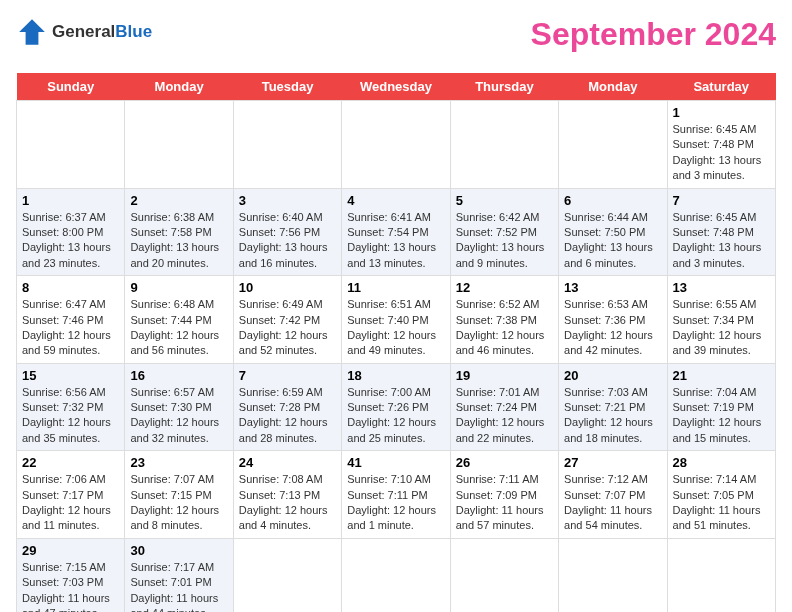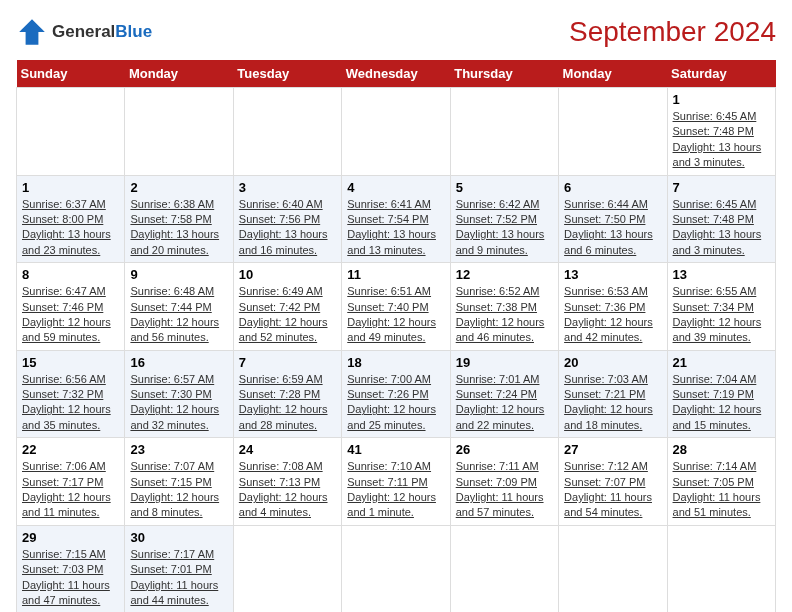--- a/index.html
+++ b/index.html
@@ -7,53 +7,53 @@
       font-family: Arial, sans-serif;
       background: #fff;
       width: 792px;
       min-height: 612px;
       padding: 16px;
     }
     .header {
       display: flex;
       justify-content: space-between;
       align-items: flex-start;
-      margin-bottom: 12px;
+      margin-bottom: 20px;
     }
     .logo {
       display: flex;
       align-items: center;
       gap: 4px;
     }
     .logo-icon {
       width: 32px;
       height: 32px;
     }
     .title-block {
       text-align: right;
     }
     .month-title {
-      font-size: 28px;
-      font-weight: normal;
-      color: #b91c1c;
+      font-size: 32px;
+      font-weight: bold;
+      color: #ec4899;
     }
     .location {
       font-size: 14px;
       color: #555;
     }
     table {
       width: 100%;
       border-collapse: collapse;
       font-size: 11px;
     }
     th {
-      background: #b91c1c;
+      background: #ef4444;
       color: #fff;
       padding: 6px 4px;
-      text-align: left;
+      text-align: center;
       font-size: 13px;
       font-weight: bold;
     }
     td {
       vertical-align: top;
       padding: 4px 5px;
       border: 1px solid #ddd;
       min-height: 80px;
       width: 14.28%;
     }
@@ -65,21 +65,20 @@
     }
     .day-num {
       font-size: 13px;
       font-weight: bold;
       display: block;
       margin-bottom: 2px;
     }
     .day-detail {
       color: #333;
       line-height: 1.4;
-      text-decoration: underline;
     }
     td.empty {
       background: #fff !important;
     }
   </style>
 </head>
 <body>
 
 <div class="header">
   <div class="logo">

